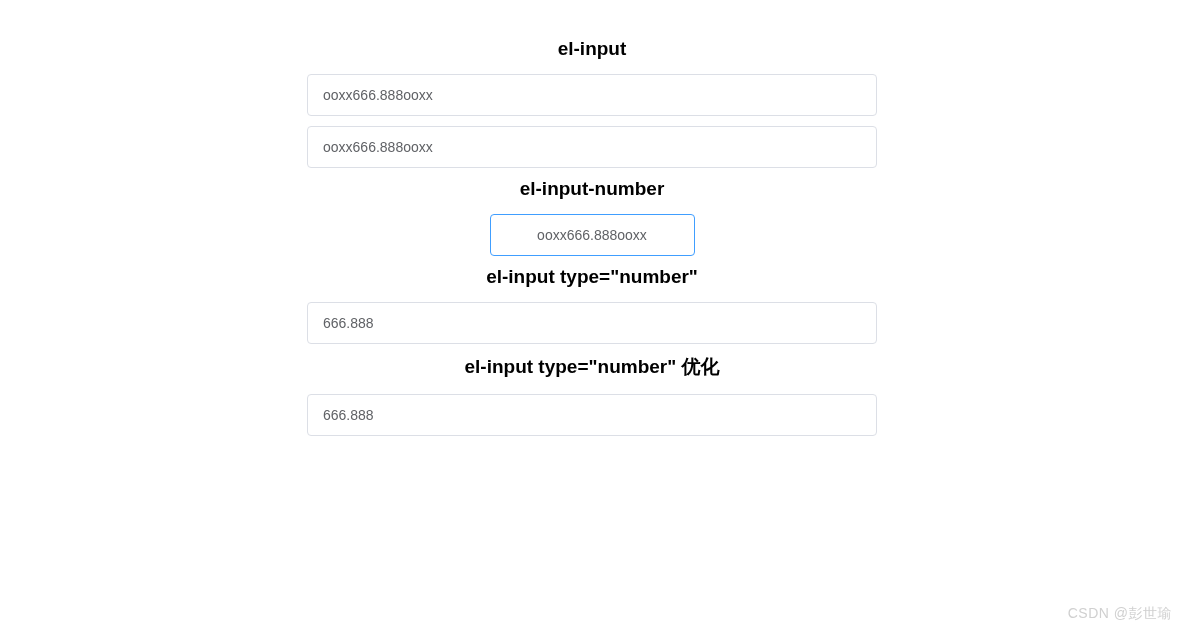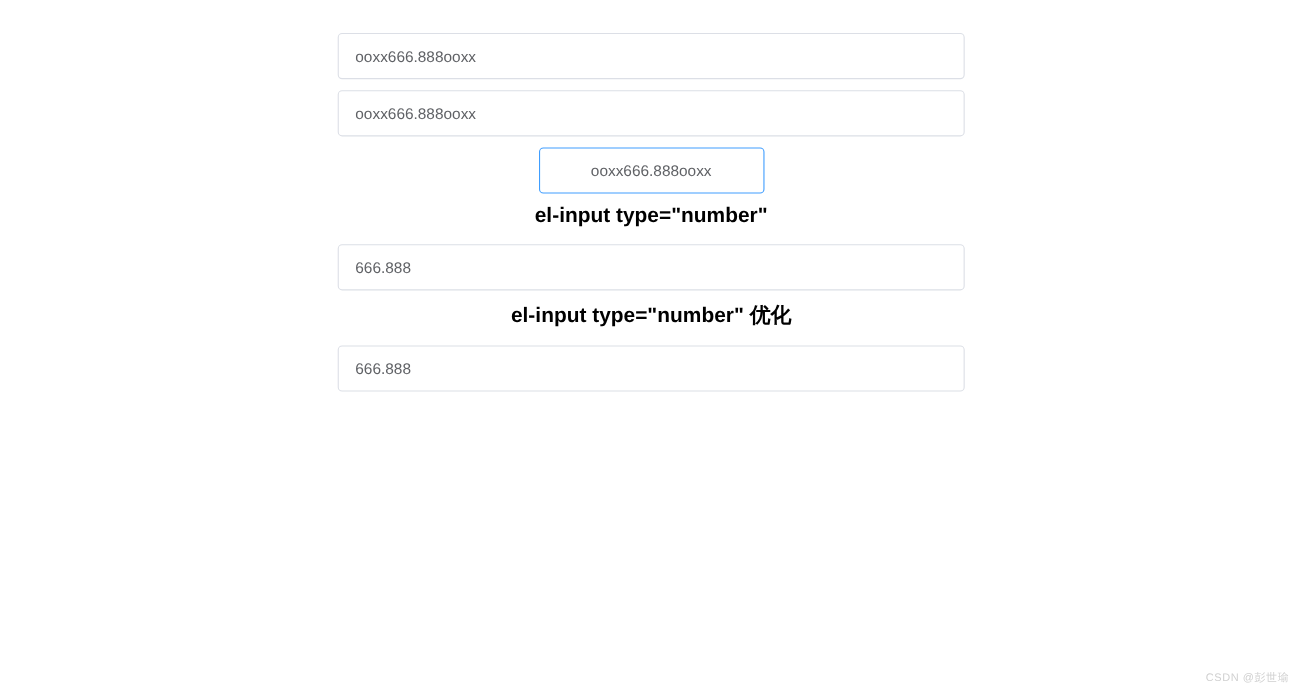--- a/index.html
+++ b/index.html
@@ -64,43 +64,45 @@
       background: #ffffff;
       text-decoration: underline;
       text-decoration-style: wavy;
       text-decoration-color: #ff4d4d;
       text-underline-offset: 3px;
     }
     .watermark {
       position: absolute;
       bottom: 8px;
       right: 12px;
-      font-size: 10px;
+      font-size: 14px;
       color: #d0d0d0;
       letter-spacing: 0.5px;
     }
   </style>
 </head>
 <body>
 
 <div class="container">
 
   <div class="section">
+    <h3 class="heading">el-input</h3>
     <div class="input-wrapper">
       <input type="text" class="text-input" value="ooxx666.888ooxx" style="">
     </div>
   </div>
 
   <div class="section">
     <div class="input-wrapper">
       <input type="text" class="text-input" value="ooxx666.888ooxx" style="">
     </div>
   </div>
 
   <div class="section">
+    <h3 class="heading">el-input-number</h3>
     <div class="input-number-wrapper">
       <input type="text" class="input-number" value="ooxx666.888ooxx" style="">
     </div>
   </div>
 
   <div class="section">
     <h3 class="heading">el-input type="number"</h3>
     <div class="input-wrapper">
       <input type="text" class="text-input" value="666.888" style="">
     </div>

